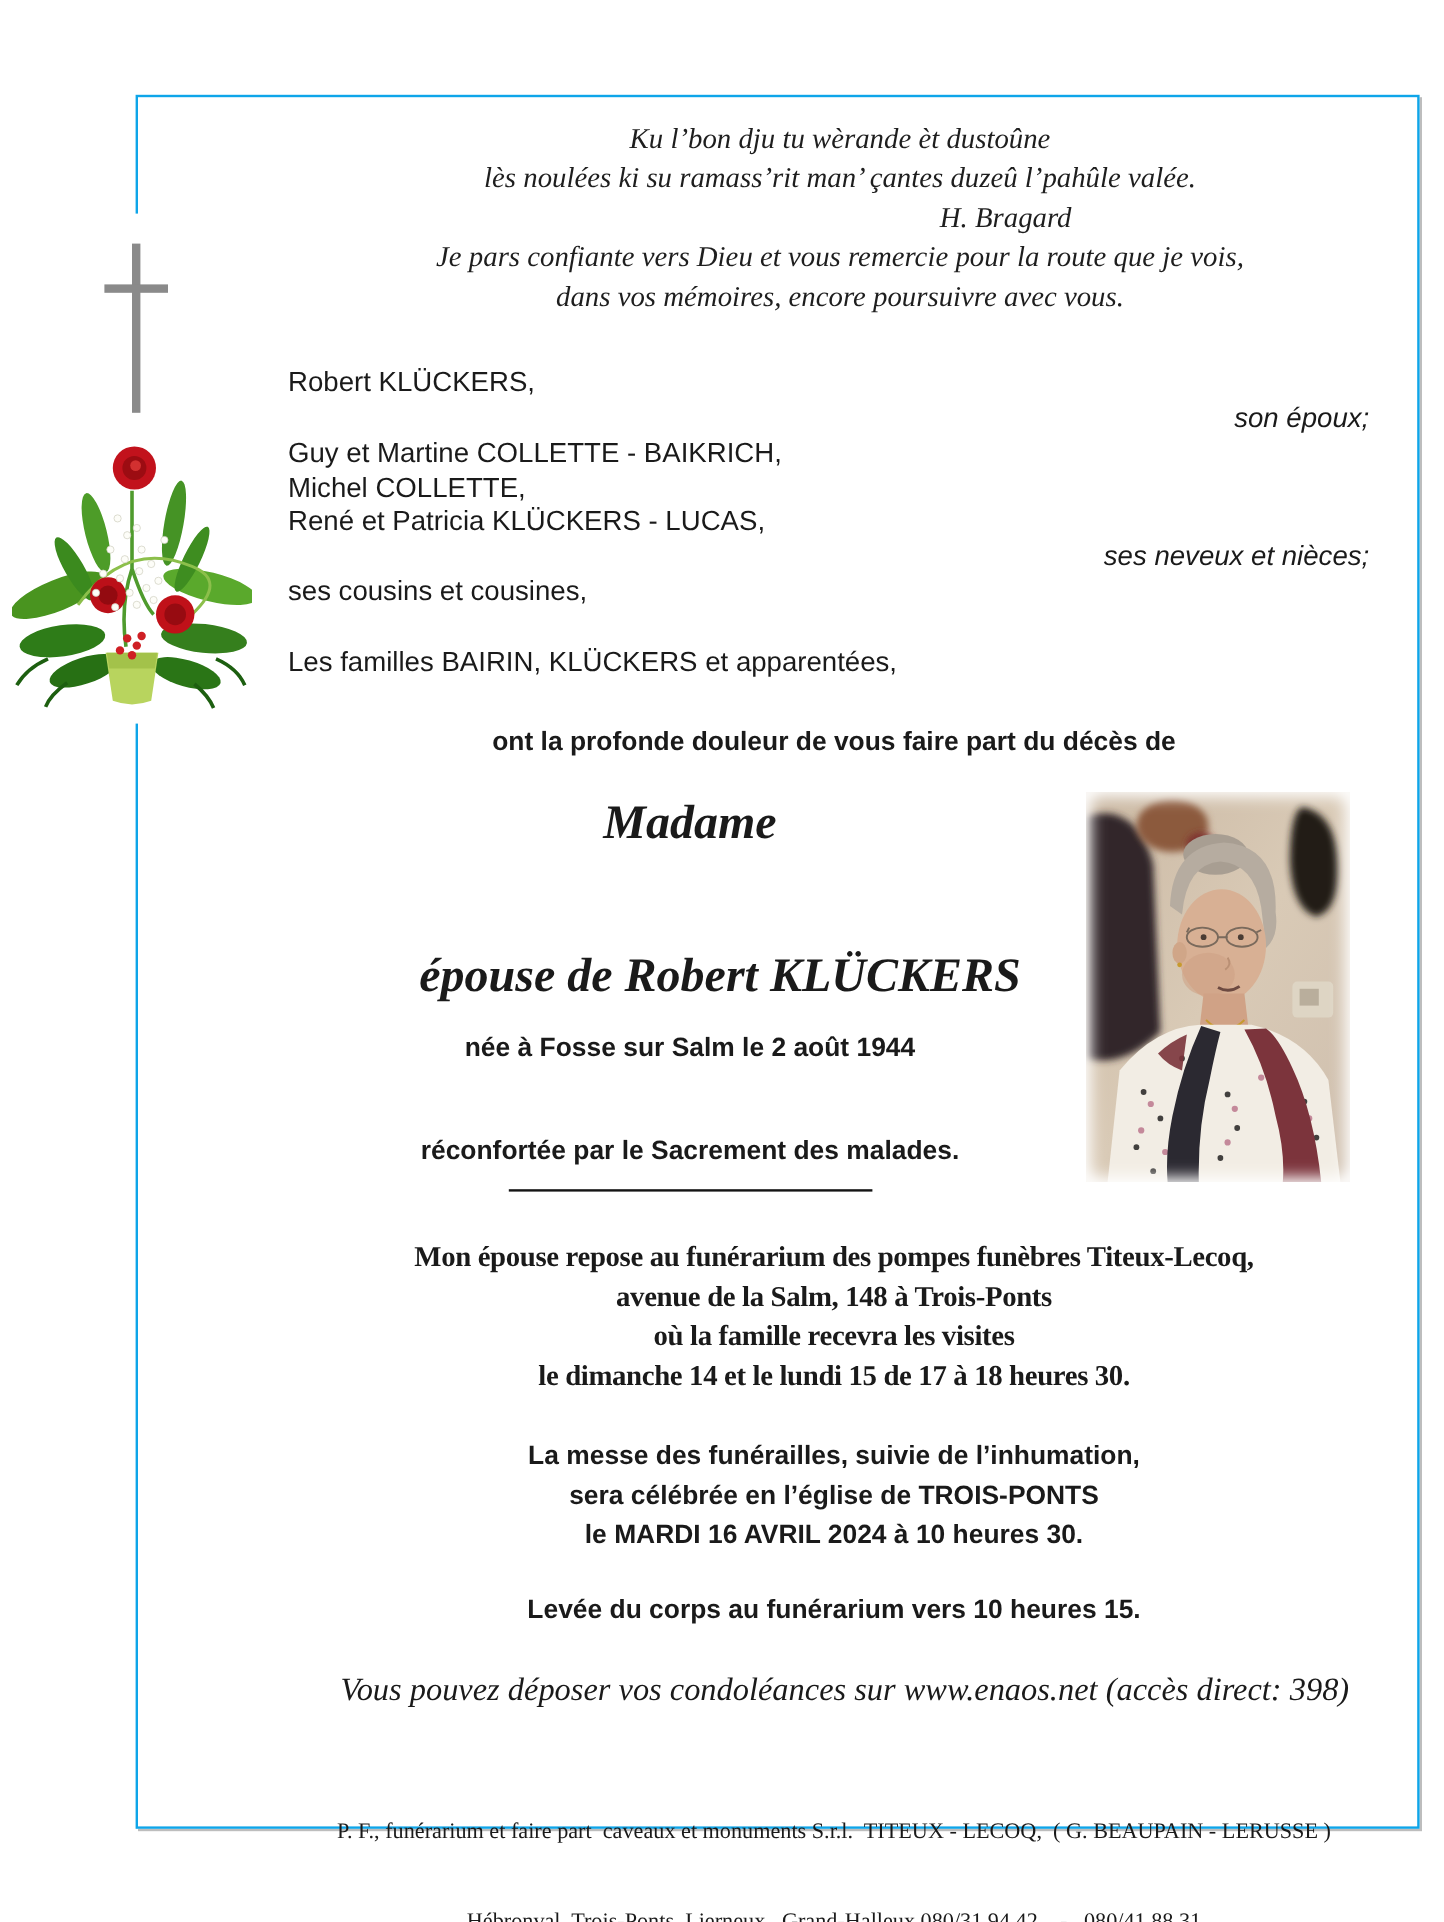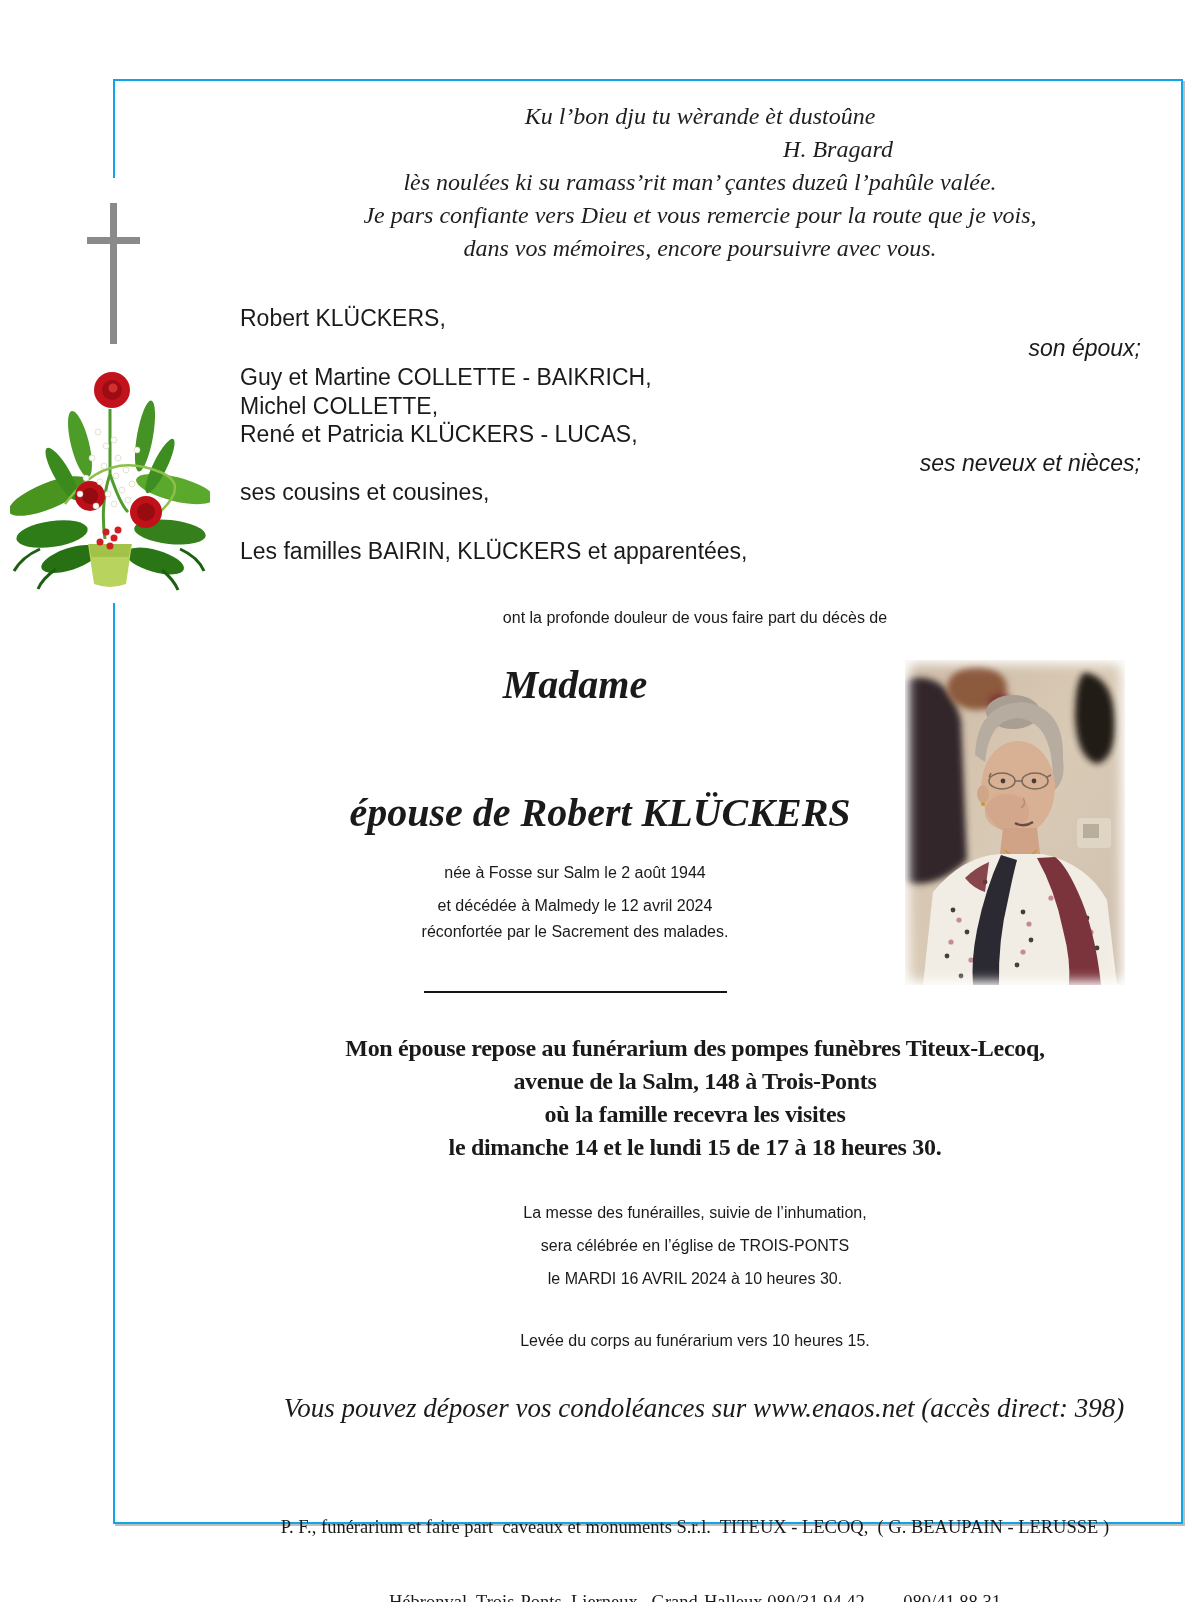--- a/index.html
+++ b/index.html
@@ -13,21 +13,21 @@
          line-height:33px;text-align:center;color:#1e1e1e;}
   .sans{font-size:23px;line-height:30px;white-space:nowrap;}
   .sans-it{font-style:italic;}
   .center-block{text-align:center;}
   .deceased-title{font-family:"Liberation Serif",serif;font-weight:bold;font-style:italic;
                   font-size:40px;line-height:60px;}
   .deceased-name{font-family:"Liberation Serif",serif;font-weight:bold;font-style:italic;
                  font-size:56px;line-height:74px;}
   .deceased-spouse{font-family:"Liberation Serif",serif;font-weight:bold;font-style:italic;
                    font-size:40px;line-height:56px;}
-  .body-line{font-size:16px;line-height:33px;}
+  .body-line{font-size:22px;line-height:33px;font-weight:bold;}
   .wake{font-family:"Liberation Serif",serif;font-weight:bold;font-size:24px;
         line-height:33px;letter-spacing:-0.3px;}
   .condolences{font-family:"Liberation Serif",serif;font-style:italic;font-size:27px;line-height:36px;}
   .footer{font-family:"Liberation Serif",serif;font-size:18.5px;line-height:25px;white-space:pre-wrap;}
   .divider{border-top:2px solid #141414;height:0;}
   .cross-bar{background:#8a8a8a;}
   .white-patch{background:#ffffff;}
 </style>
 </head>
 <body>
@@ -90,42 +90,41 @@
           <circle cx="104" cy="184" r="3.5"></circle>
           <circle cx="90" cy="188" r="3.5"></circle>
         <circle cx="108" cy="176" r="3.5"></circle>
           <circle cx="100" cy="192" r="3.5"></circle>
       </g>
     </svg>
   </div>
 
   <div class="abs quote" style="left:106px;top:19px;width:958px;">
     <div>Ku l’bon dju tu wèrande èt dustoûne</div>
+    <div>lès noulées ki su ramass’rit man’ çantes duzeû l’pahûle valée.</div>
     <div style="padding-left:276px;">H. Bragard</div>
-    <div>lès noulées ki su ramass’rit man’ çantes duzeû l’pahûle valée.</div>
     <div>Je pars confiante vers Dieu et vous remercie pour la route que je vois,</div>
     <div>dans vos mémoires, encore poursuivre avec vous.</div>
   </div>
 
   <div class="abs sans" style="left:125px;top:222px;text-align:center;">Robert KLÜCKERS,</div>
   <div class="abs sans sans-it" style="right:40px;top:252px;">son époux;</div>
   <div class="abs sans" style="left:125px;top:281px;">Guy et Martine COLLETTE - BAIKRICH,</div>
   <div class="abs sans" style="left:125px;top:310px;">Michel COLLETTE,</div>
   <div class="abs sans" style="left:125px;top:338px;">René et Patricia KLÜCKERS - LUCAS,</div>
   <div class="abs sans sans-it" style="right:40px;top:367px;">ses neveux et nièces;</div>
   <div class="abs sans" style="left:125px;top:396px;">ses cousins et cousines,</div>
   <div class="abs sans" style="left:125px;top:455px;">Les familles BAIRIN, KLÜCKERS et apparentées,</div>
 
   <div class="abs center-block body-line" style="left:96px;top:520px;width:968px;">ont la profonde douleur de vous faire part du décès de</div>
 
   <div class="abs center-block deceased-title" style="left:0;top:574px;width:920px;">Madame</div>
   <div class="abs center-block deceased-spouse" style="left:0;top:704px;width:920px;padding-left:25px;">épouse de Robert KLÜCKERS</div>
   <div class="abs center-block body-line" style="left:0;top:775px;width:920px;">née à Fosse sur Salm le 2 août 1944</div>
-  <div class="abs center-block body-line" style="left:0;top:808px;width:920px;">et décédée à Malmedy le 12 avril 2024</div>
-  <div class="abs center-block body-line" style="left:0;top:834px;width:920px;">réconfortée par le Sacrement des malades.</div>
+  <div class="abs center-block body-line" style="left:0;top:861px;width:920px;">réconfortée par le Sacrement des malades.</div>
 
   <div class="abs" style="left:790px;top:579px;width:220px;height:325px;">
     <svg width="220" height="325" viewBox="0 0 220 325">
       <defs>
         <filter id="soft" x="-30%" y="-30%" width="160%" height="160%">
             <feGaussianBlur stdDeviation="6"></feGaussianBlur>
           </filter>
         <filter id="soft2" x="-30%" y="-30%" width="160%" height="160%">
             <feGaussianBlur stdDeviation="3"></feGaussianBlur>
           </filter>

